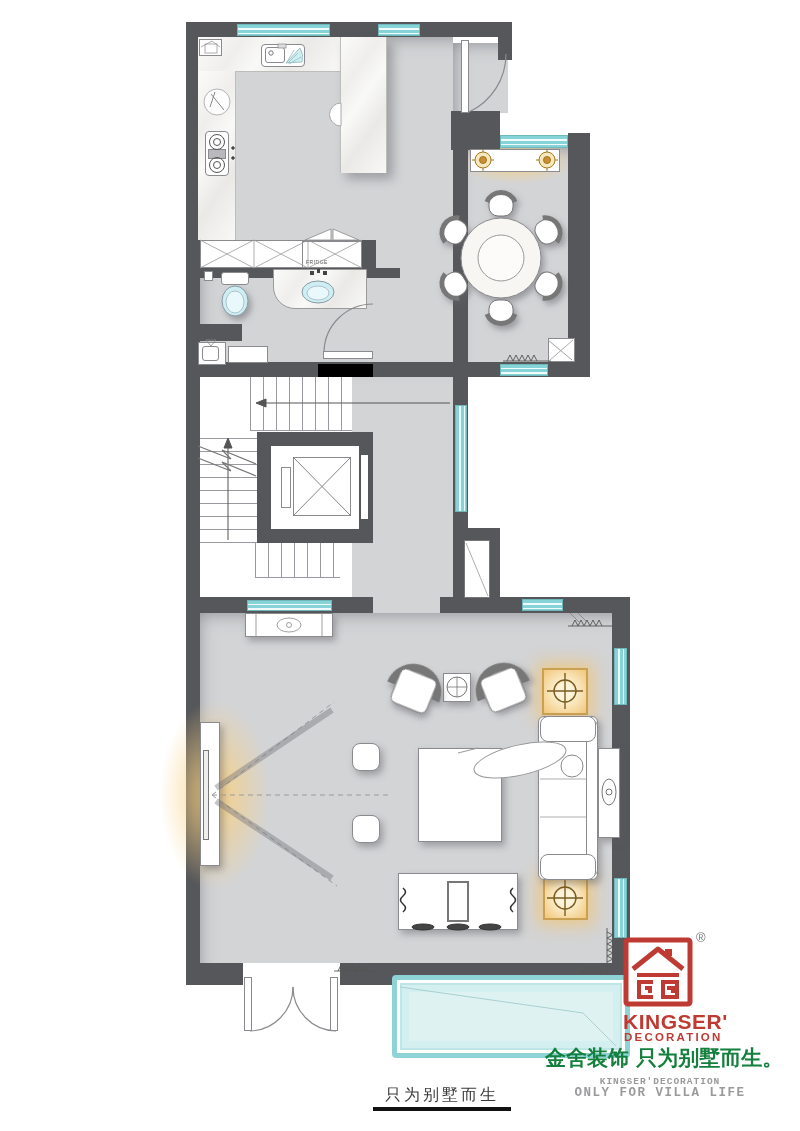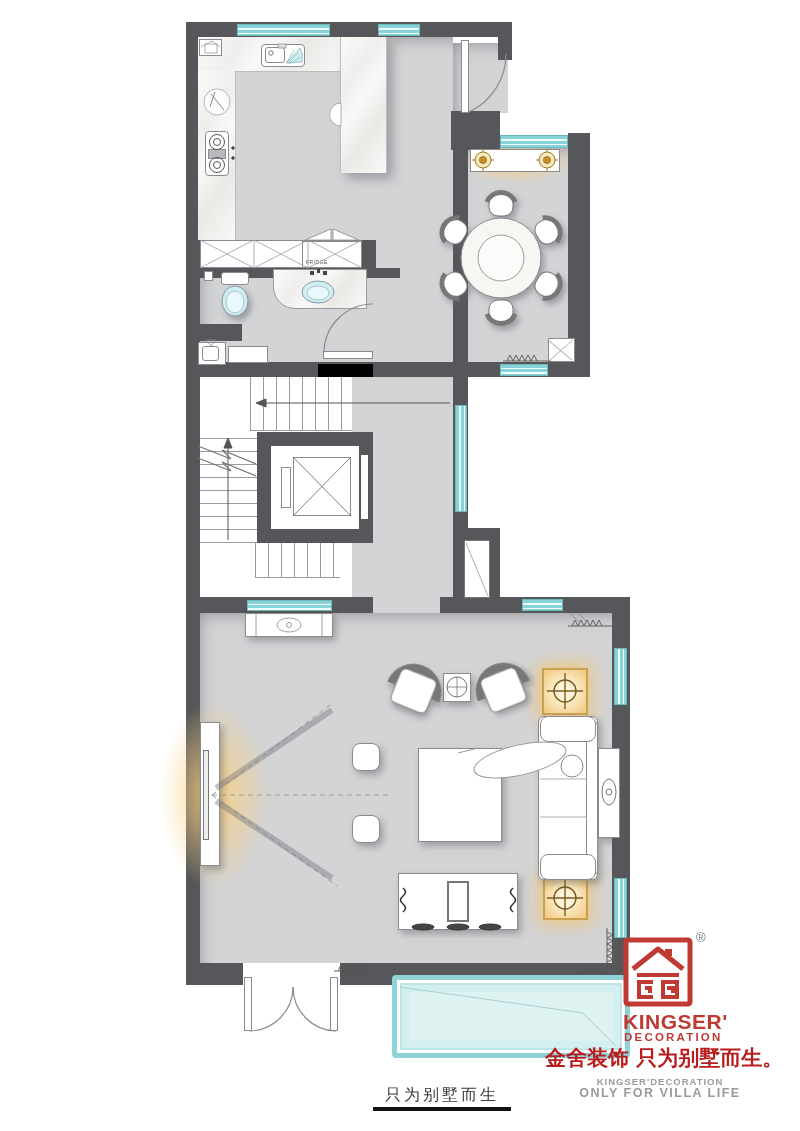--- a/index.html
+++ b/index.html
@@ -13,21 +13,21 @@
   .marble{background:linear-gradient(125deg,#fbfbfa 0%,#efeeec 28%,#f9f9f8 46%,#eae9e6 68%,#f8f8f7 100%);}
   .wbox{background:#fff;border:1px solid #8a8a8f;box-sizing:border-box;box-shadow:3px 4px 7px rgba(90,90,96,.45);}
   .wbox-flat{background:#fff;border:1px solid #8a8a8f;box-sizing:border-box;}
   .treads-v{background-image:repeating-linear-gradient(90deg,#9a9aa0 0 1px,transparent 1px 13px);}
   .treads-h{background-image:repeating-linear-gradient(0deg,#9a9aa0 0 1px,transparent 1px 13px);}
   .glow{background:radial-gradient(closest-side,rgba(248,208,130,.95),rgba(248,208,130,0));pointer-events:none;}
   .gold{border:2px solid #caa053;background:radial-gradient(circle,#fdf4da 25%,#f1c678 100%);
         box-shadow:0 0 16px 5px rgba(244,196,110,.75);box-sizing:border-box;}
   svg.overlay{position:absolute;left:0;top:0;z-index:40;pointer-events:none;}
   .brand-red{color:#bf3a32;font-weight:bold;}
-  .gray-txt{color:#9a9a9c;font-weight:bold;}
+  .gray-txt{color:#9a9a9c;font-weight:bold;font-family:Liberation Mono, monospace;}
   .cn{font-family:"DejaVu Serif", serif;}
 </style>
 </head>
 <body>
 
 <div class="canvas">
 
   <div class="abs floor" style="left:198px;top:37px;width:255px;height:325px;z-index:1;"></div>
   <div class="abs floor" style="left:453px;top:43px;width:55px;height:70px;z-index:1;"></div>
   <div class="abs floor" style="left:453px;top:148px;width:117px;height:217px;z-index:1;"></div>
@@ -340,21 +340,21 @@
       <rect x="4" y="4" width="64" height="64" rx="2" fill="#fff" stroke="#bf3a32" stroke-width="5"></rect>
       <path d="M 11 33 L 36 13 L 61 33" fill="none" stroke="#bf3a32" stroke-width="5" stroke-linejoin="round"></path>
       <rect x="43" y="13" width="7" height="7" fill="#bf3a32"></rect>
       <line x1="15" y1="39" x2="57" y2="39" stroke="#bf3a32" stroke-width="4"></line>
       <path d="M 31 46 H 17 V 61 H 31 M 23 52 h 5 v 5" fill="none" stroke="#bf3a32" stroke-width="4"></path>
       <path d="M 41 46 H 55 V 61 H 41 Z M 45 52 h 6 v 5" fill="none" stroke="#bf3a32" stroke-width="4"></path>
     </svg>
     <span style="position:absolute;left:156px;top:2px;font-size:13px;color:#777;">®</span>
     <div class="brand-red" style="position:absolute;left:83px;top:82px;font-size:21px;letter-spacing:.5px;">KINGSER'</div>
     <div class="brand-red" style="position:absolute;left:84px;top:103px;font-size:11.5px;letter-spacing:2.2px;">DECORATION</div>
-    <div class="cn" style="position:absolute;left:5px;top:116px;width:245px;font-size:21px;font-weight:bold;color:#b91c1c;white-space:nowrap;">金舍装饰 只为别墅而生。</div>
+    <div class="cn" style="position:absolute;left:5px;top:116px;width:245px;font-size:21px;font-weight:bold;color:#15803d;white-space:nowrap;">金舍装饰 只为别墅而生。</div>
     <div class="gray-txt" style="position:absolute;left:0;top:148px;width:240px;text-align:center;font-size:9.5px;letter-spacing:1px;">KINGSER'DECORATION</div>
     <div class="gray-txt" style="position:absolute;left:0;top:158px;width:240px;text-align:center;font-size:12.5px;letter-spacing:1.5px;">ONLY FOR VILLA LIFE</div>
   </div>
 
   <div class="cn abs" style="left:375px;top:1085px;width:134px;text-align:center;font-size:16px;letter-spacing:3px;color:#3a3a3a;z-index:50;">只为别墅而生</div>
   <div class="abs" style="left:373px;top:1107px;width:138px;height:4px;background:#111;z-index:50;"></div>
 
 </div>
 
 </body></html>

